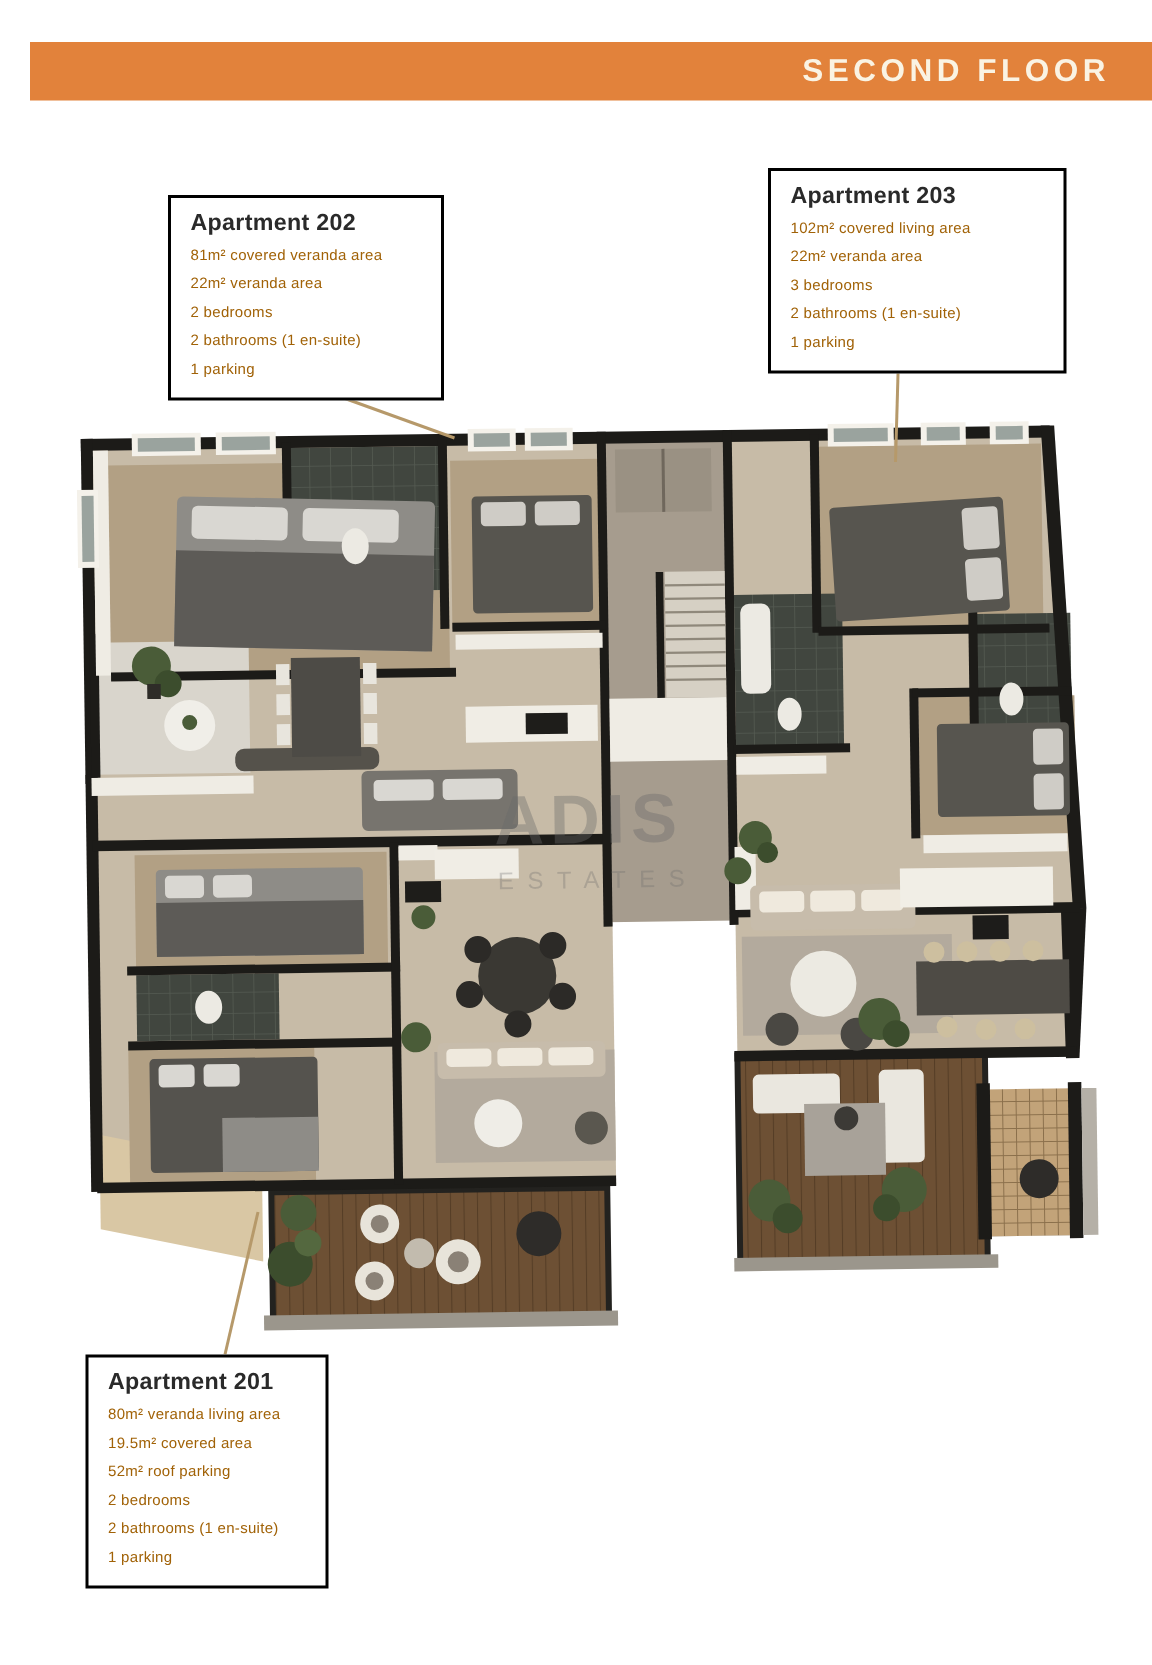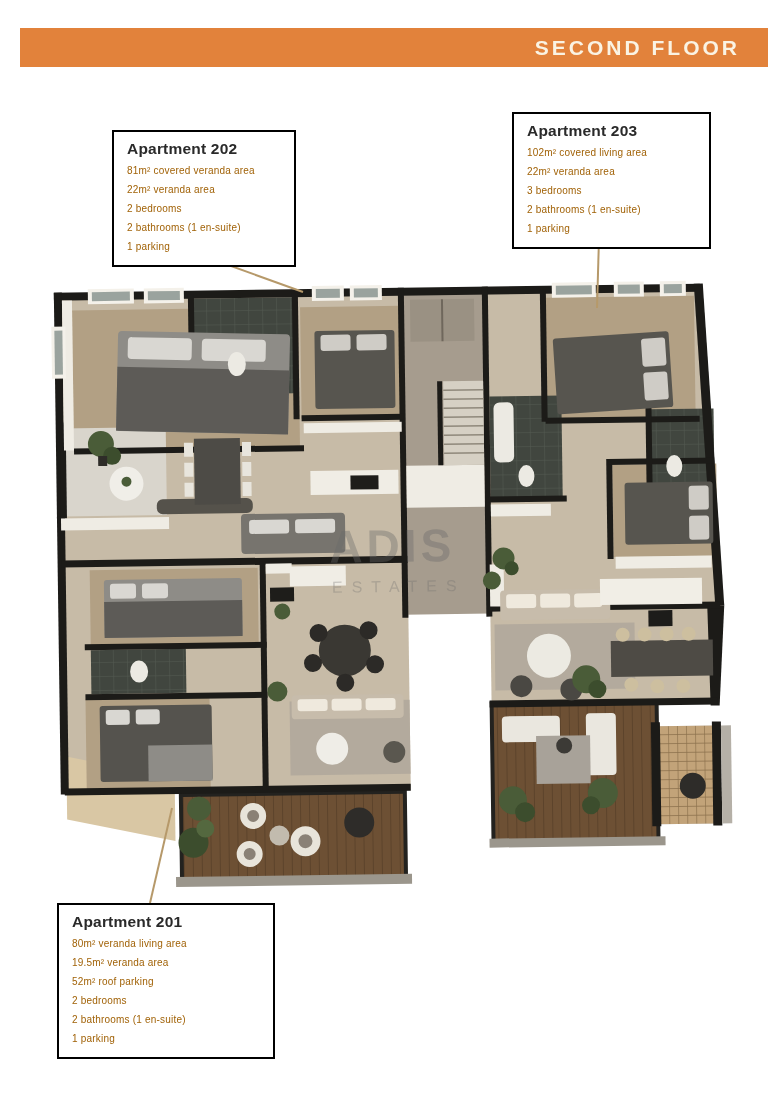--- a/index.html
+++ b/index.html
@@ -27,21 +27,21 @@
   }
   .callout-title{
     font-weight:bold;font-size:15.5px;color:#2a2a2a;margin:0 0 3px 0;letter-spacing:.2px;
   }
   .callout ul{margin:0;padding:0;list-style:none;}
   .callout li{
     font-size:10px;color:#a16207;line-height:19px;white-space:nowrap;letter-spacing:.2px;
   }
   #box-202{left:112px;top:130px;width:184px;}
   #box-203{left:512px;top:112px;width:199px;}
-  #box-201{left:57px;top:903px;width:218px;}
+  #box-201{left:57px;top:903px;width:162px;}
 </style>
 </head>
 <body>
 
 <div class="header-bar">
   <span class="header-title">SECOND FLOOR</span>
 </div>
 
 <svg class="plan-svg" width="768" height="1110" viewBox="0 0 768 1110">
   <defs>
@@ -398,19 +398,19 @@
       <li>3 bedrooms</li>
       <li>2 bathrooms (1 en-suite)</li>
       <li>1 parking</li>
     </ul>
 </div>
 
 <div class="callout" id="box-201">
   <div class="callout-title">Apartment 201</div>
   <ul>
       <li>80m² veranda living area</li>
-      <li>19.5m² veranda area</li>
+      <li>19.5m² covered area</li>
       <li>52m² roof parking</li>
       <li>2 bedrooms</li>
       <li>2 bathrooms (1 en-suite)</li>
       <li>1 parking</li>
     </ul>
 </div>
 
 </body></html>

